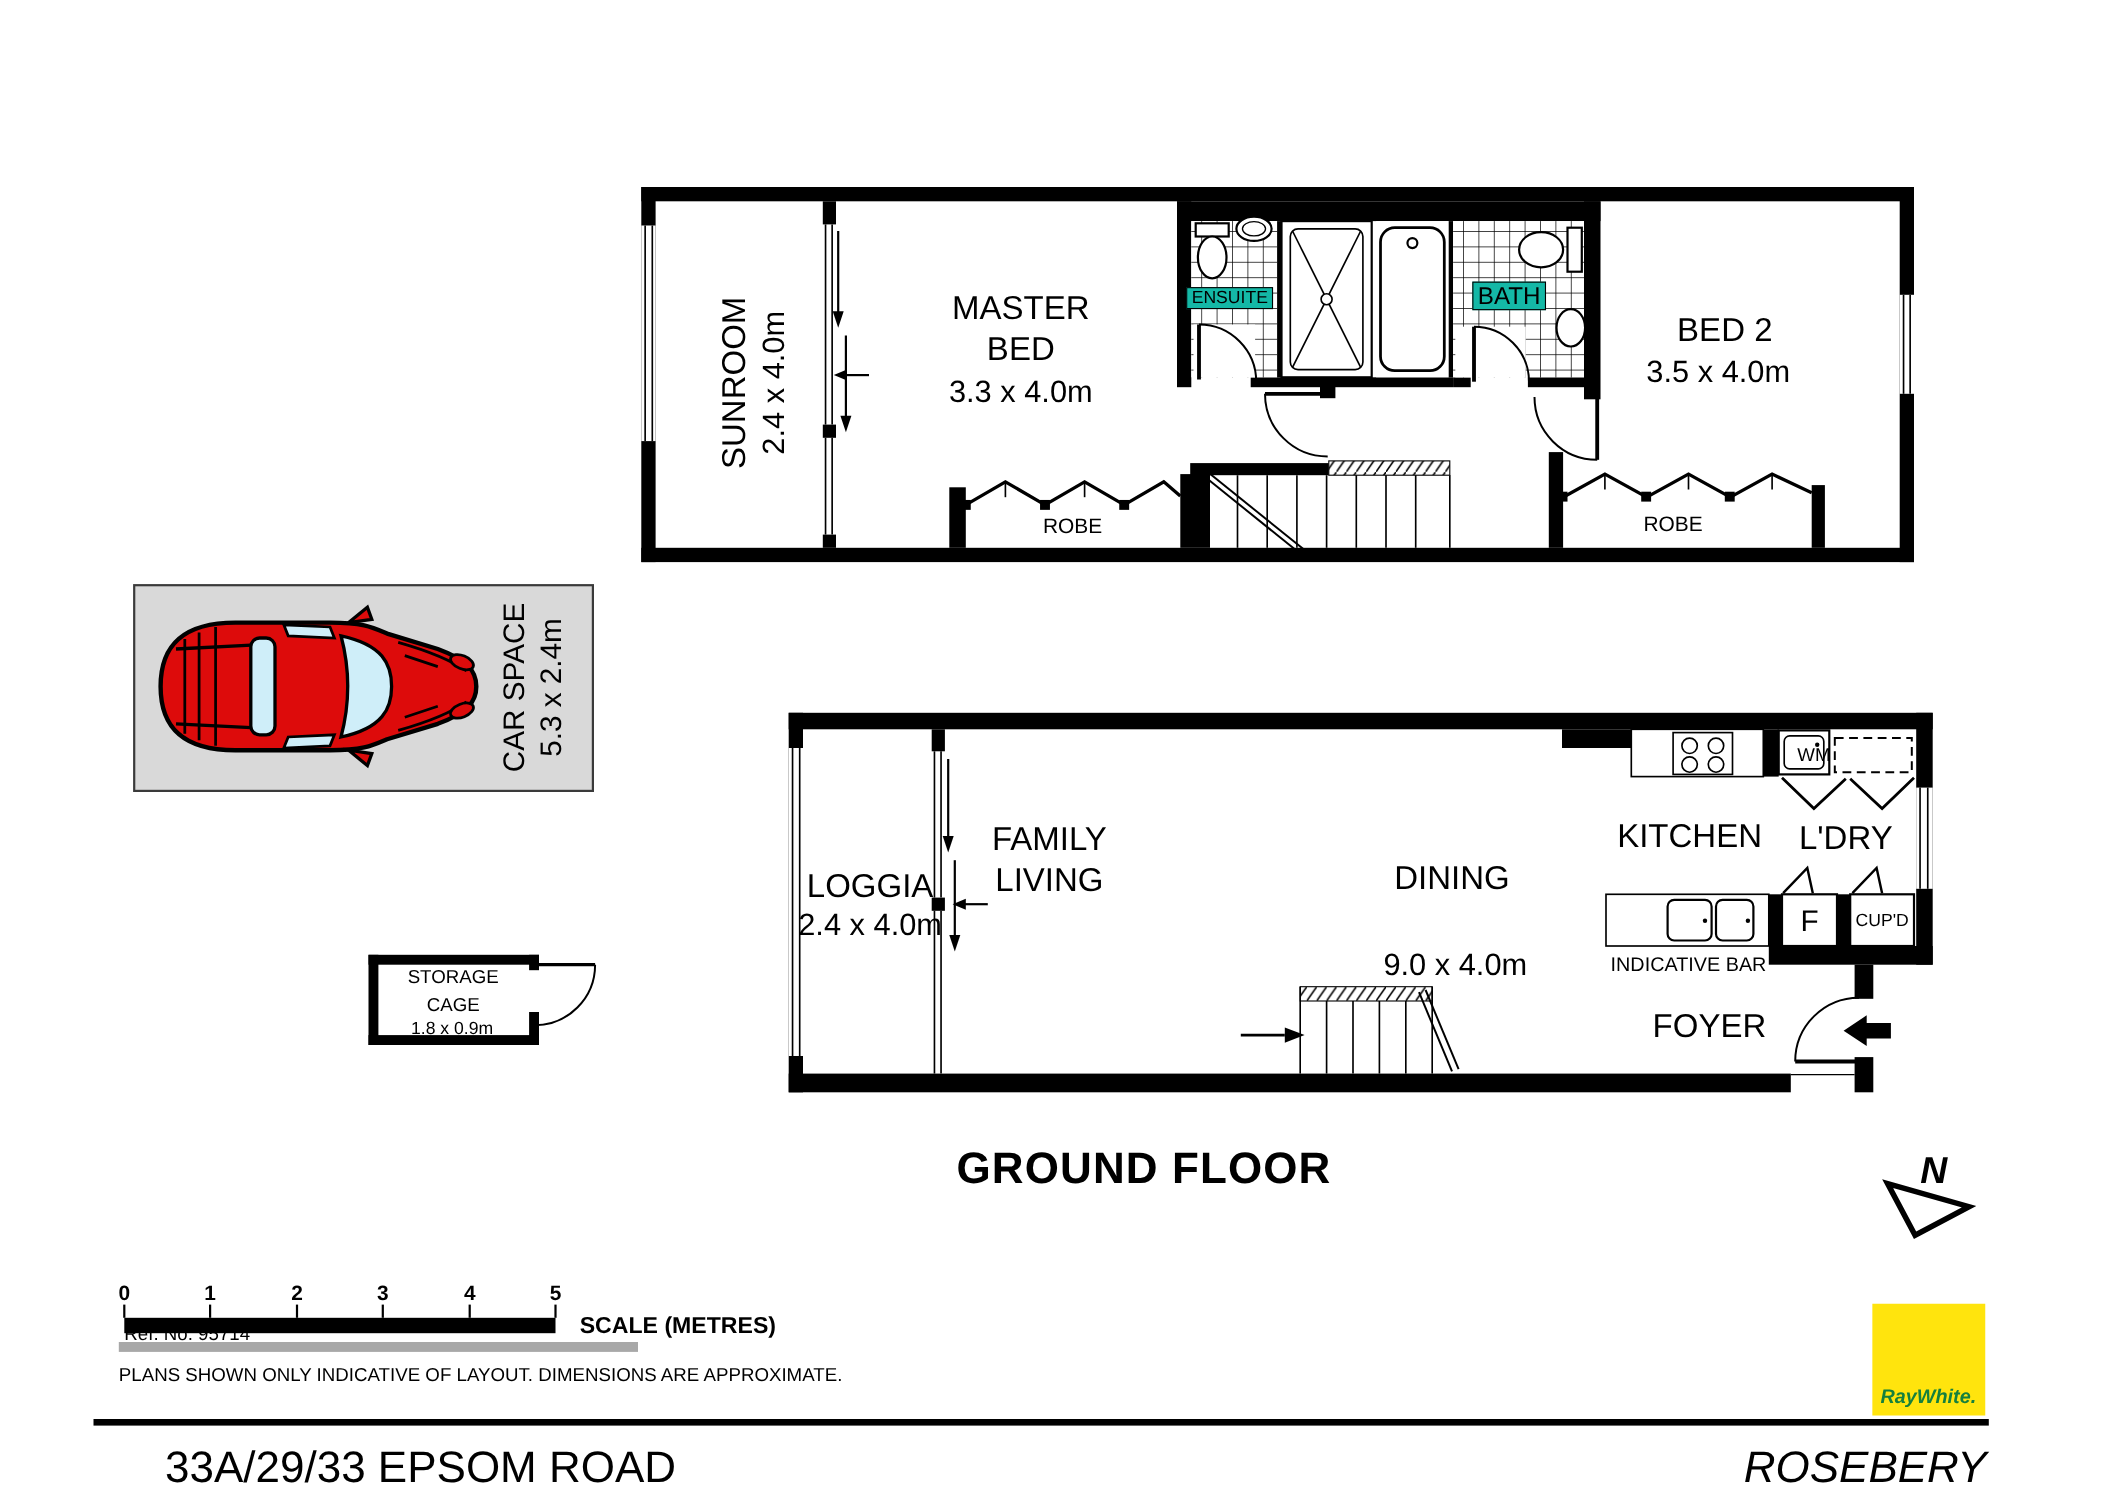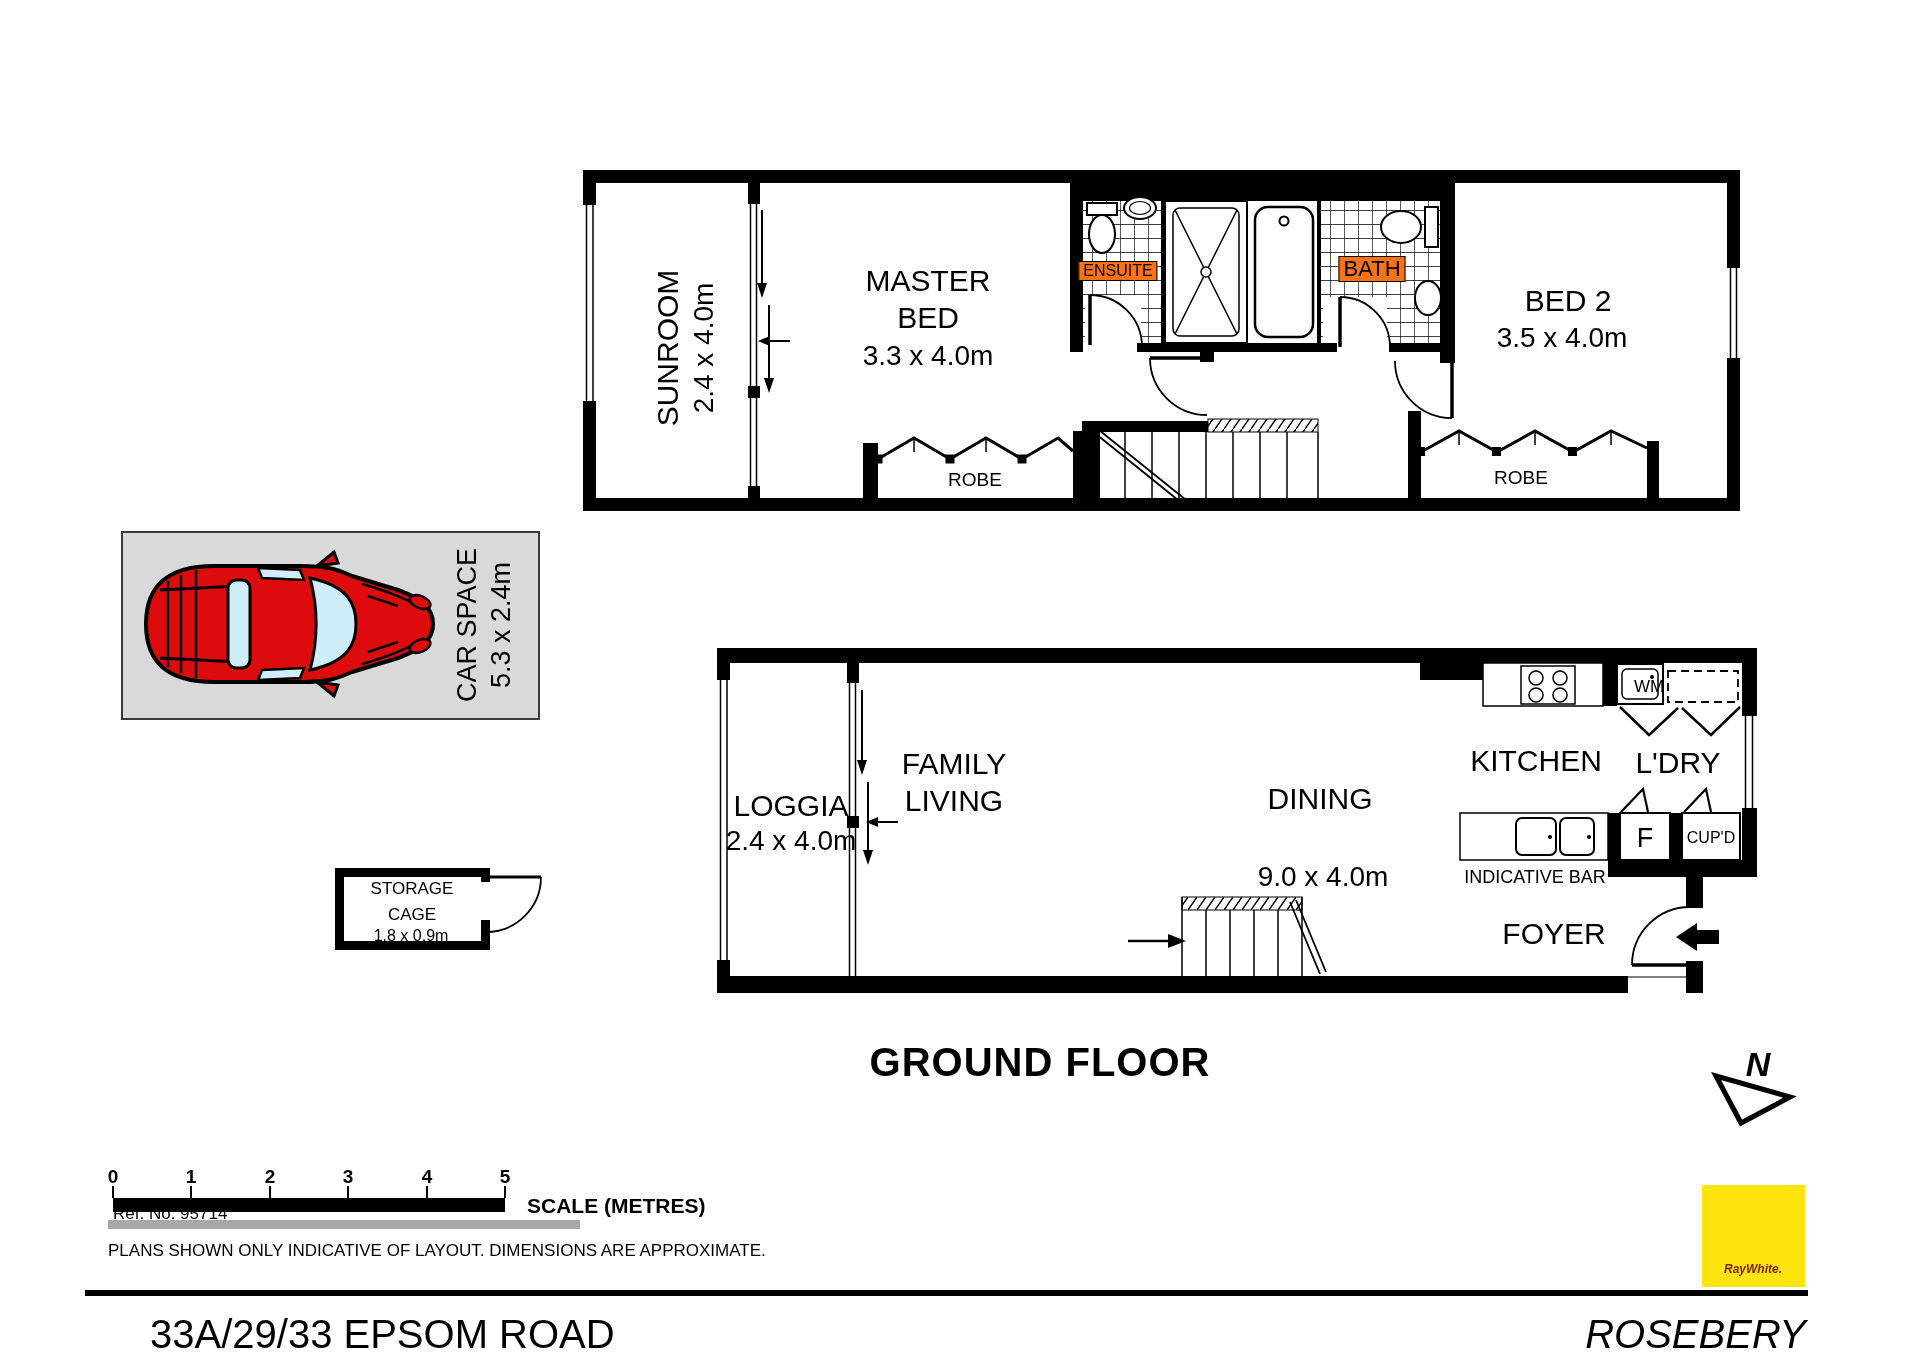--- a/index.html
+++ b/index.html
@@ -8,26 +8,26 @@
   svg{position:absolute;left:0;top:0;}
   .lbl{position:absolute;transform:translate(-50%,-50%);white-space:nowrap;text-align:center;
        font-family:"Liberation Sans",sans-serif;color:#000;line-height:1;}
   .lbl-left{position:absolute;transform:translate(0,-50%);white-space:nowrap;
        font-family:"Liberation Sans",sans-serif;color:#000;line-height:1;}
   .lbl-right{position:absolute;transform:translate(-100%,-50%);white-space:nowrap;
        font-family:"Liberation Sans",sans-serif;color:#000000;line-height:1;font-style:italic;}
   .room{font-size:30px;}
   .dims{font-size:28px;}
   .floor-title{font-size:40px;font-weight:bold;letter-spacing:1px;}
-  .tag{background:#f97316;border:1.5px solid #000;padding:1px 4px;}
+  .tag{background:#14b8a6;border:1.5px solid #000;padding:1px 4px;}
   .rot{transform:translate(-50%,-50%) rotate(-90deg);}
   .bar{position:absolute;background:#000;}
   .graybar{position:absolute;background:#a8a8a8;}
   .brandbox{position:absolute;left:1702px;top:1185px;width:103px;height:102px;}
-  .brandtxt{font-style:italic;font-weight:bold;font-size:12px;color:#7f1d1d;}
+  .brandtxt{font-style:italic;font-weight:bold;font-size:18px;color:#15803d;}
   .north-n{font-style:italic;font-weight:bold;font-size:34px;}
   .addr{font-size:40px;}
   .scale-num{font-size:19px;font-weight:bold;}
   .scale-cap{font-size:21px;font-weight:bold;}
   .fine{font-size:17px;}
 </style>
 </head>
 <body>
 
 <div class="canvas">

